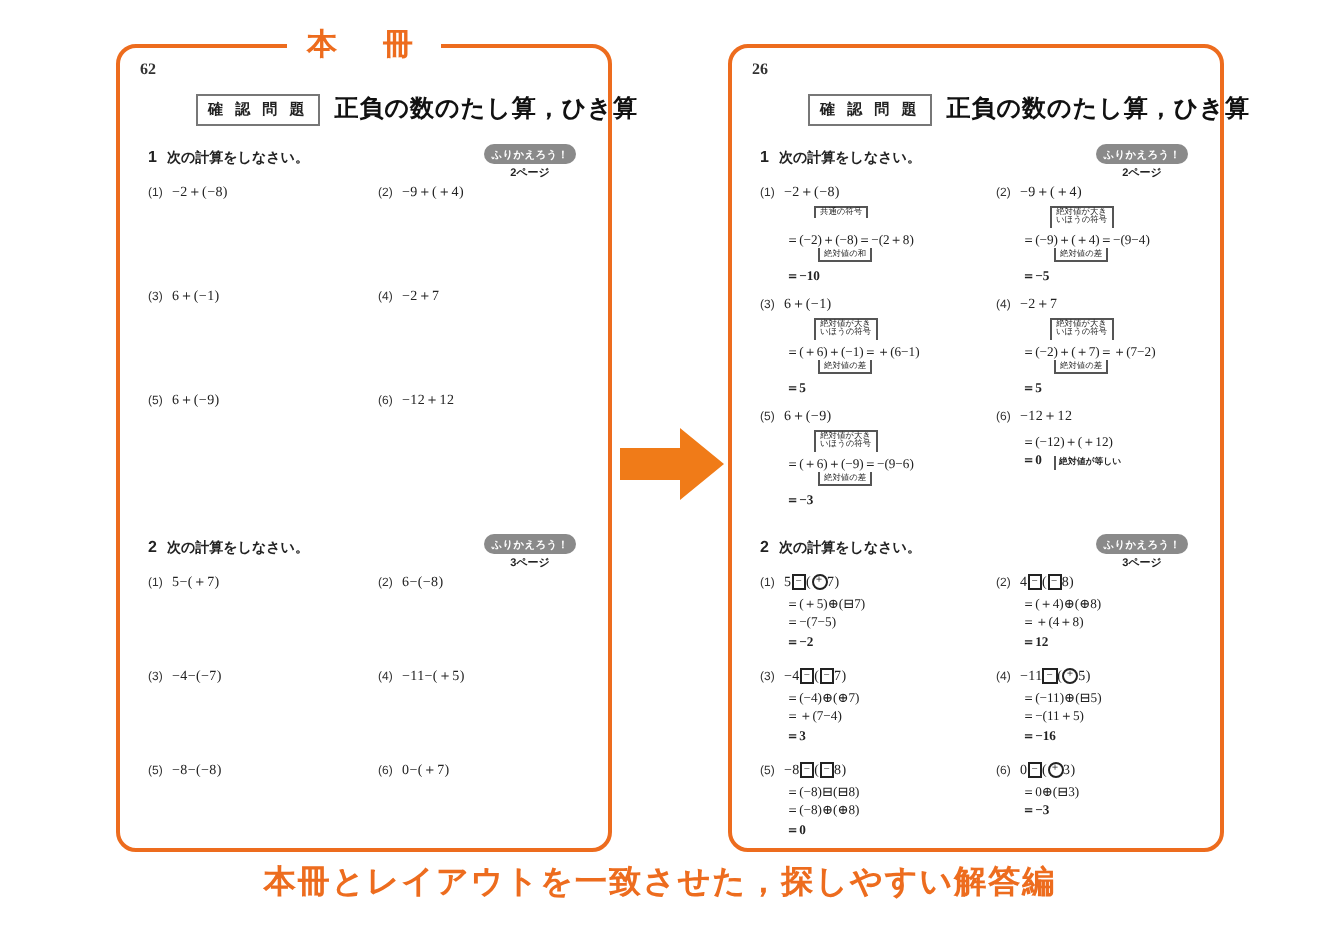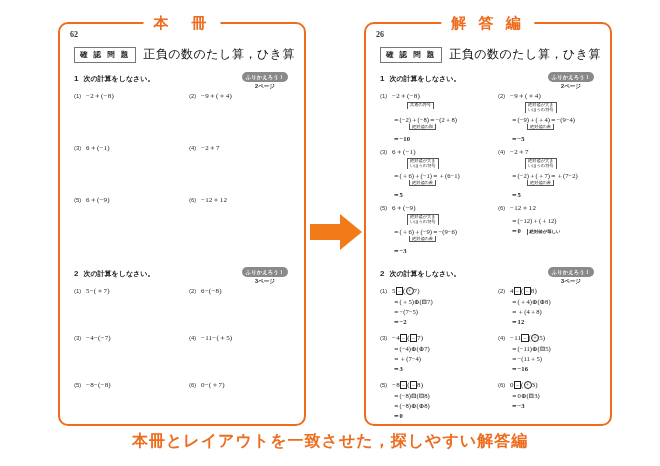--- a/index.html
+++ b/index.html
@@ -52,23 +52,24 @@
   }
   .head-tag{
     border:1px solid #777;
     padding:2px 5px;
     font-size:7.5px;
     font-weight:bold;
     letter-spacing:2px;
     color:#222;
     white-space:nowrap;
     background:#fff;
+    margin-left:24px;
   }
   .head-title{
-    font-size:12px;font-weight:normal;color:#111;
+    font-size:12px;font-weight:bold;color:#111;
     letter-spacing:.5px;white-space:nowrap;
   }
 
   
   .qblock{position:absolute;left:14px;right:10px;}
   .qhead{display:flex;align-items:baseline;gap:5px;font-size:7px;font-weight:bold;}
   .qhead .qnum{font-size:8px;}
   .qgrid{position:relative;margin-top:2px;}
   .col{position:absolute;}
   .item{font-size:6.6px;line-height:1.35;color:#222;white-space:nowrap;}
@@ -203,21 +204,20 @@
           <div class="item"><span class="lbl">(5)</span><span class="expr">−8−(−8)</span></div>
         </div>
         <div class="col" style="left:115px;top:100px;">
           <div class="item"><span class="lbl">(6)</span><span class="expr">0−(＋7)</span></div>
         </div>
       </div>
     </div>
   </div>
 
   <div class="book" id="book-right">
-    <div class="banner">解 答 編</div>
     <div class="folio">26</div>
 
     <div class="head-row">
       <div class="head-tag">確 認 問 題</div>
       <div class="head-title">正負の数のたし算，ひき算</div>
     </div>
 
     <div class="qblock" style="top:50px;">
       <div class="qhead">
         <span class="qnum">1</span>

